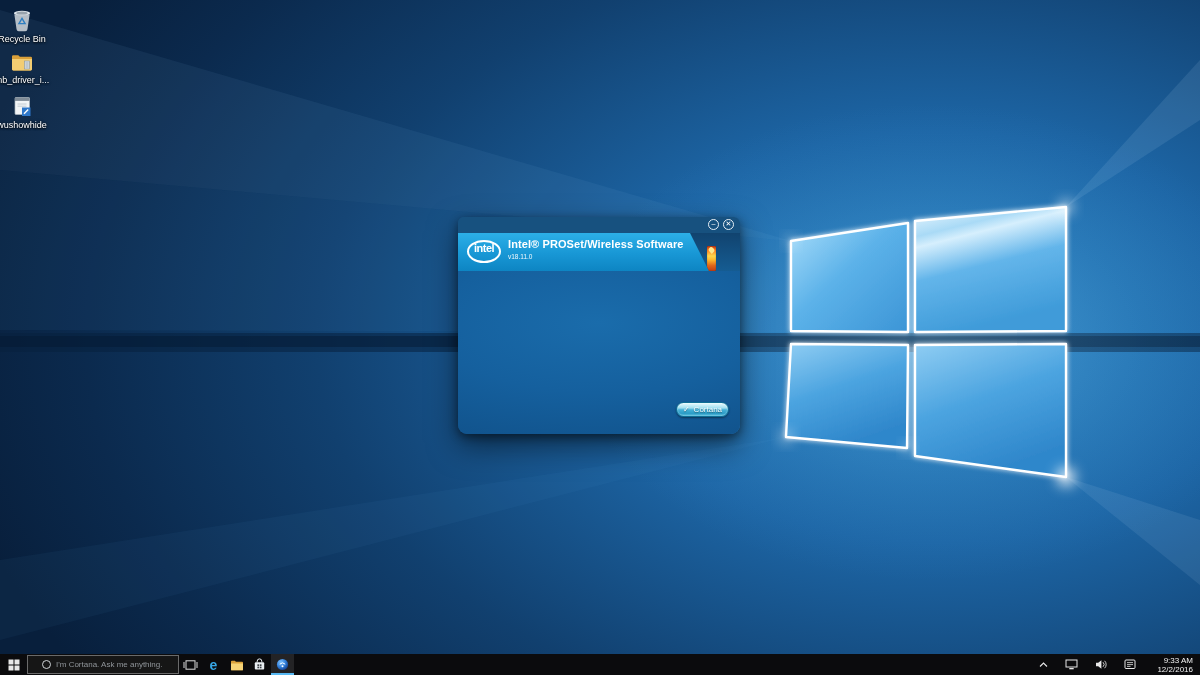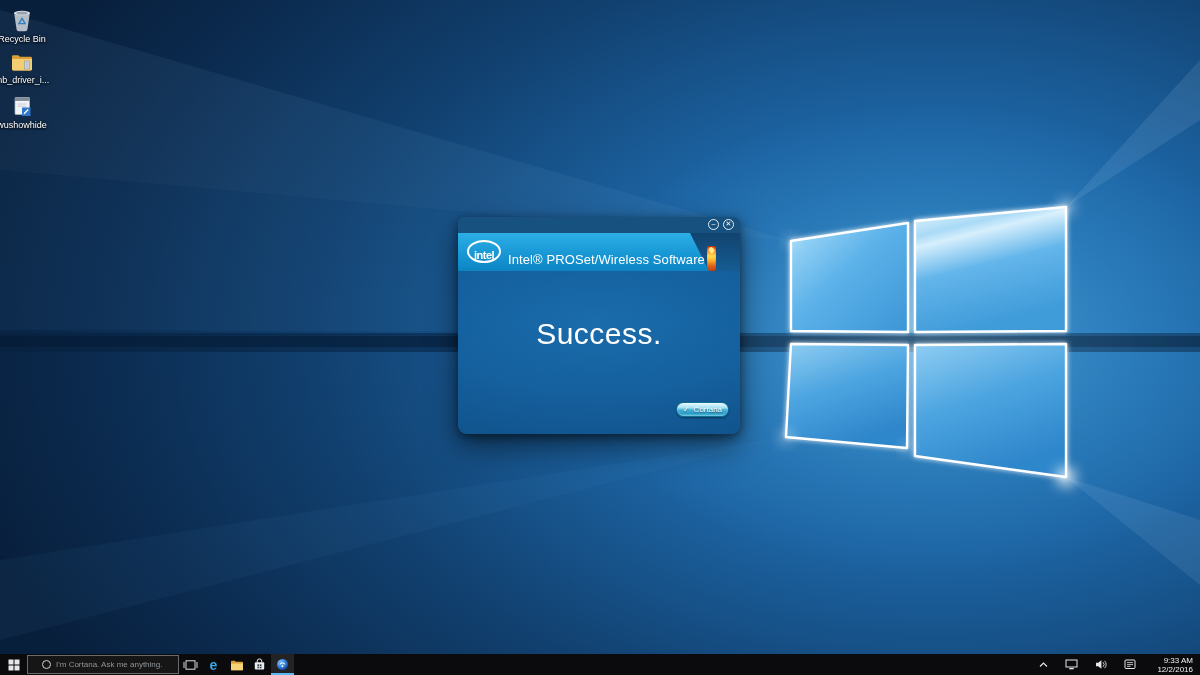--- a/index.html
+++ b/index.html
@@ -22,24 +22,24 @@
     border-radius:6px 6px 9px 9px;overflow:hidden;
     box-shadow:0 12px 30px rgba(0,0,0,.5),0 3px 10px rgba(0,0,0,.45);}
   .titlebar{position:relative;height:16px;background:#17517f;}
   .winbtn{position:absolute;top:2px;width:11px;height:11px;border:1px solid #e6eef5;border-radius:50%;
     box-sizing:border-box;color:#fff;font-size:7px;line-height:8px;text-align:center;cursor:pointer;
     background:transparent;}
   .winbtn.min{right:21px;}
   .winbtn.cls{right:6px;}
   .header{position:relative;height:38px;background:linear-gradient(180deg,#2cafe7 0%,#1897d5 55%,#0d85c3 100%);}
   .intel-logo{position:absolute;left:9px;top:7px;width:34px;height:23px;border:2px solid #fff;border-radius:50%;
-    box-sizing:border-box;display:flex;align-items:flex-end;justify-content:center;
+    box-sizing:border-box;display:flex;align-items:flex-start;justify-content:center;
     color:#fff;font-size:11px;font-weight:bold;letter-spacing:-.5px;}
   .htext{position:absolute;left:50px;top:5px;color:#fff;}
-  .htitle{font-size:13px;font-weight:normal;letter-spacing:.1px;margin-top:14px;}
+  .htitle{font-size:11px;font-weight:bold;letter-spacing:.1px;}
   .hver{font-size:6.5px;margin-top:3px;opacity:.95;}
   .notch{position:absolute;right:0;top:0;width:50px;height:38px;
     background:linear-gradient(180deg,#11436f 0%,#155c92 100%);
     clip-path:polygon(0 0,100% 0,100% 100%,38% 100%);}
   .flame{position:absolute;left:17px;top:13px;width:9px;height:25px;border-radius:1px;
     background:linear-gradient(180deg,#b33414 0%,#ff7a1e 16%,#ffd84d 40%,#ffb92e 55%,#e0661a 78%,#c23d12 100%);
     box-shadow:inset 0 0 1px rgba(0,0,0,.5);}
   .flame::before{content:"";position:absolute;left:2px;top:1px;width:5px;height:6px;border-radius:50% 50% 50% 0;
     background:#ffe98c;transform:rotate(-45deg);}
   .dbody{position:relative;height:163px;
@@ -183,21 +183,20 @@
       </div>
       <div class="intel-logo">
         <span>intel</span>
       </div>
       <div class="htext">
         <div class="htitle">Intel® PROSet/Wireless Software</div>
         <div class="hver">v18.11.0</div>
       </div>
     </div>
     <div class="dbody">
-      <div class="success">Success.</div>
       <button class="finish">
         <span class="chk">✓</span>
         <span>Cortana</span>
       </button>
     </div>
   </div>
 
   <div class="taskbar">
     <div class="tb-start">
       <svg width="12" height="12" viewBox="0 0 12 12">

